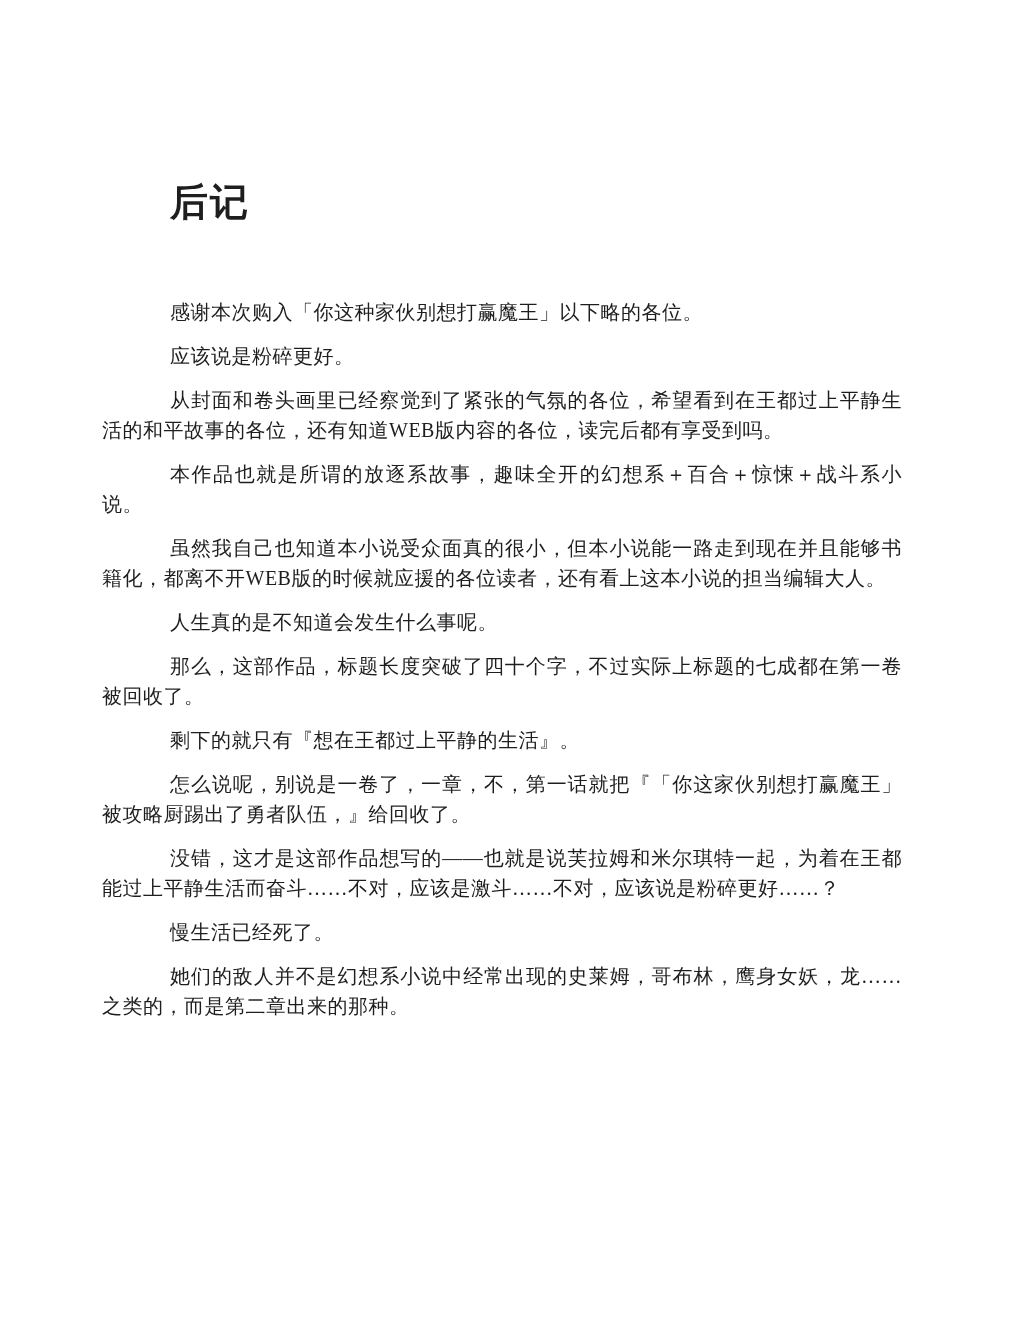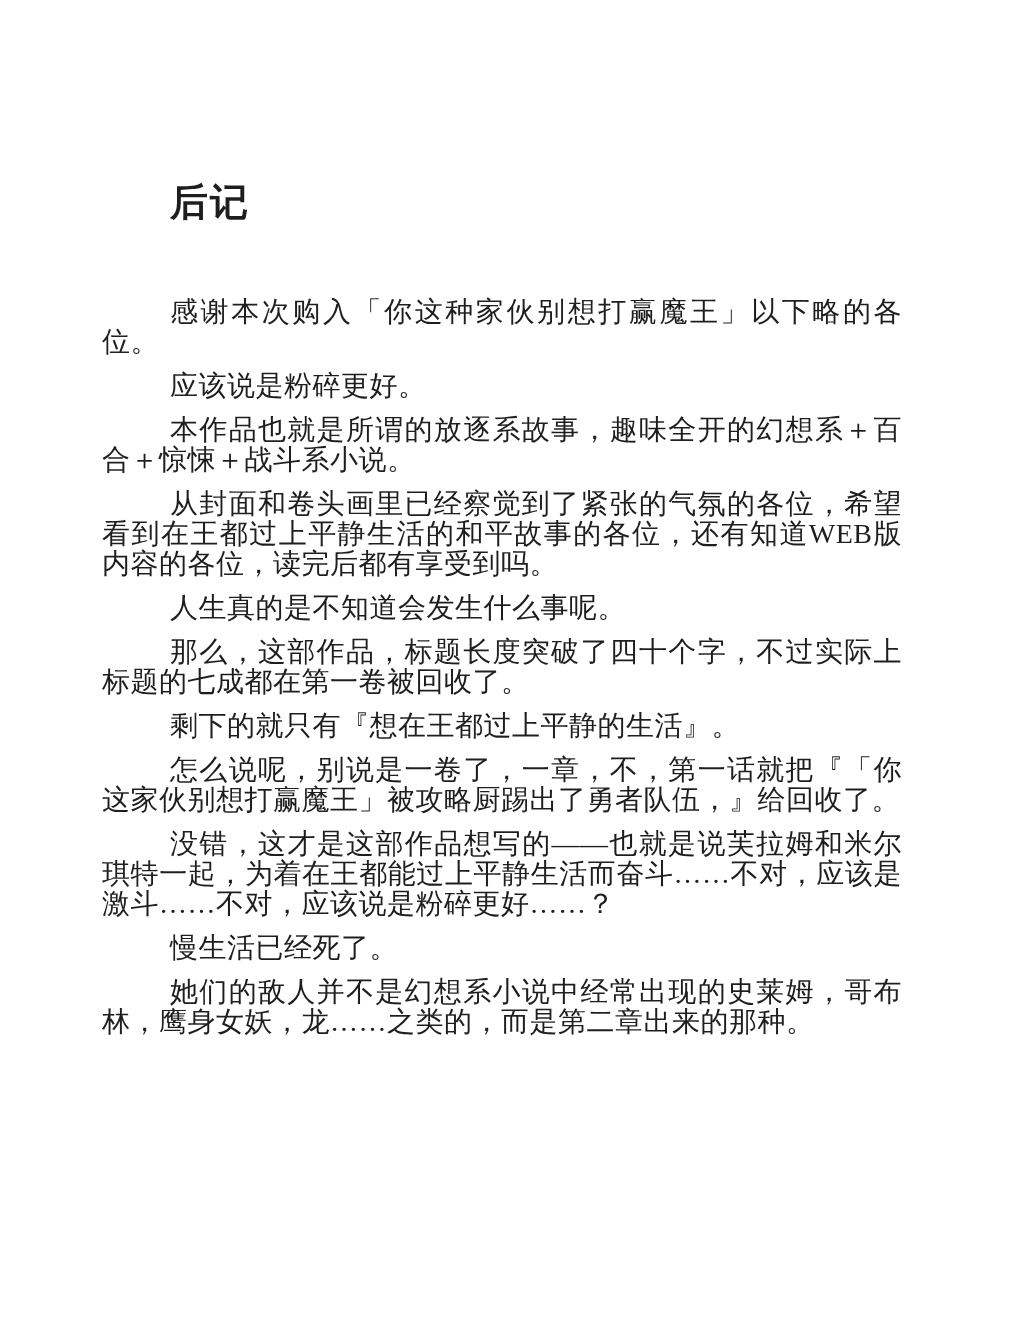--- a/index.html
+++ b/index.html
@@ -20,38 +20,39 @@
   }
   .title {
     font-size: 38px;
     line-height: 38px;
     font-weight: bold;
     margin: 0 0 76px 68px;
     letter-spacing: 2px;
   }
   .body p {
     margin: 0 0 14px 0;
-    font-size: 28px;
+    font-size: 20px;
     line-height: 30px;
     letter-spacing: 0.5px;
     text-align: justify;
     text-indent: 68px;
     word-break: break-all;
   }
 </style>
 </head>
 <body>
 
 <div class="page">
   <h1 class="title">后记</h1>
   <div class="body" id="body-paragraphs">
       <p>感谢本次购入「你这种家伙别想打赢魔王」以下略的各位。</p>
       <p>应该说是粉碎更好。</p>
+      <p>从封面和卷头画里已经察觉到了紧张的气氛的各位，希望看到在王都过上平静生活的和平故事的各位，还有知道WEB版内容的各位，读完后都有享受到吗。</p>
       <p>本作品也就是所谓的放逐系故事，趣味全开的幻想系＋百合＋惊悚＋战斗系小说。</p>
-      <p>从封面和卷头画里已经察觉到了紧张的气氛的各位，希望看到在王都过上平静生活的和平故事的各位，还有知道WEB版内容的各位，读完后都有享受到吗。</p>
+      <p>虽然我自己也知道本小说受众面真的很小，但本小说能一路走到现在并且能够书籍化，都离不开WEB版的时候就应援的各位读者，还有看上这本小说的担当编辑大人。</p>
       <p>人生真的是不知道会发生什么事呢。</p>
       <p>那么，这部作品，标题长度突破了四十个字，不过实际上标题的七成都在第一卷被回收了。</p>
       <p>剩下的就只有『想在王都过上平静的生活』。</p>
       <p>怎么说呢，别说是一卷了，一章，不，第一话就把『「你这家伙别想打赢魔王」被攻略厨踢出了勇者队伍，』给回收了。</p>
       <p>没错，这才是这部作品想写的——也就是说芙拉姆和米尔琪特一起，为着在王都能过上平静生活而奋斗……不对，应该是激斗……不对，应该说是粉碎更好……？</p>
       <p>慢生活已经死了。</p>
       <p>她们的敌人并不是幻想系小说中经常出现的史莱姆，哥布林，鹰身女妖，龙……之类的，而是第二章出来的那种。</p>
     </div>
 </div>
 

